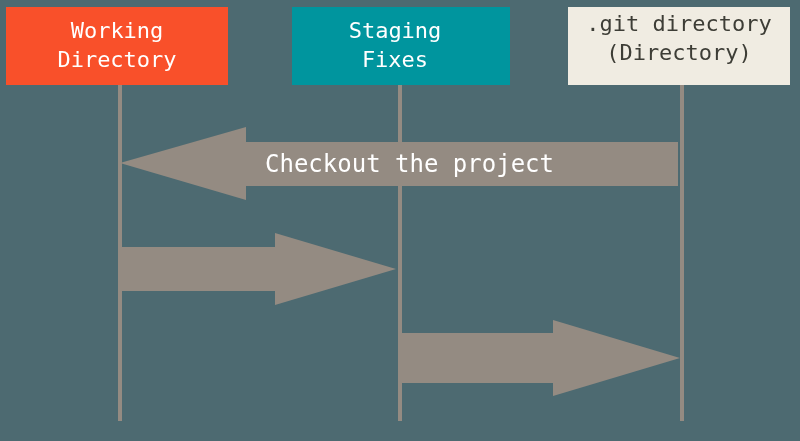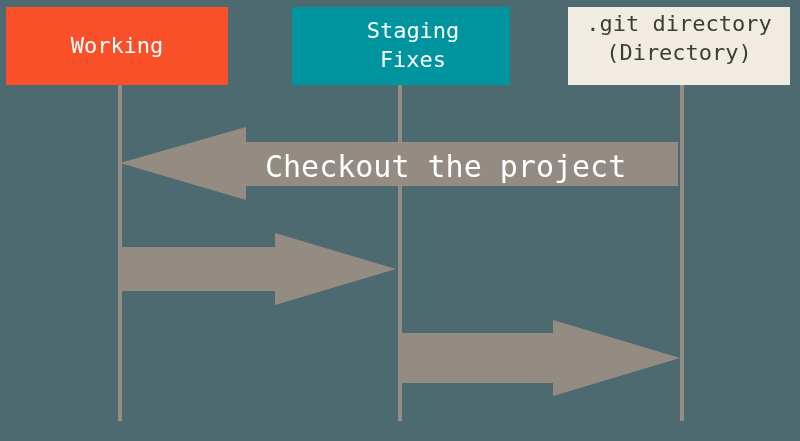--- a/index.html
+++ b/index.html
@@ -37,36 +37,36 @@
     font-size: 22px;
     letter-spacing: 0px;
     white-space: pre;
   }
   #box-working {
     left: 6px; top: 7px;
     width: 222px; height: 78px;
     color: #ffffff;
   }
   #box-staging {
-    left: 304px; top: 7px;
+    left: 286px; top: 7px;
     width: 218px; height: 78px;
     color: #ffffff;
   }
   #box-repo {
     left: 568px; top: 7px;
     width: 222px; height: 64px;
     color: #3d3d36;
   }
   .box-line {
     display: block;
   }
   .arrow-label {
     position: absolute;
     color: #ffffff;
-    font-size: 30px;
+    font-size: 24px;
     white-space: pre;
     line-height: 1;
   }
   #label-checkout {
     left: 265px;
     top: 152px;
   }
   #label-stage {
     left: 131px;
     top: 257px;
@@ -96,20 +96,21 @@
     <polygon id="arrow-checkout" points="120,163 246,127 246,142 678,142 678,186 246,186 246,200" fill="#948b82"></polygon>
 
     <polygon id="arrow-stage" points="396,269 275,233 275,247 121,247 121,291 275,291 275,305" fill="#948b82"></polygon>
 
     <polygon id="arrow-commit" points="680,358 553,320 553,333 402,333 402,383 553,383 553,396" fill="#948b82"></polygon>
 
   </svg>
 
   <div class="box" id="box-working" style="color: rgb(255, 255, 255);">
     <span class="box-line">Working</span>
+    <span class="box-line">Directory</span>
   </div>
 
   <div class="box" id="box-staging" style="color: rgb(255, 255, 255);">
     <span class="box-line">Staging</span>
     <span class="box-line">Fixes</span>
   </div>
 
   <div class="box" id="box-repo" style="color: rgb(61, 61, 54);">
     <span class="box-line">.git directory</span>
     <span class="box-line">(Directory)</span>

